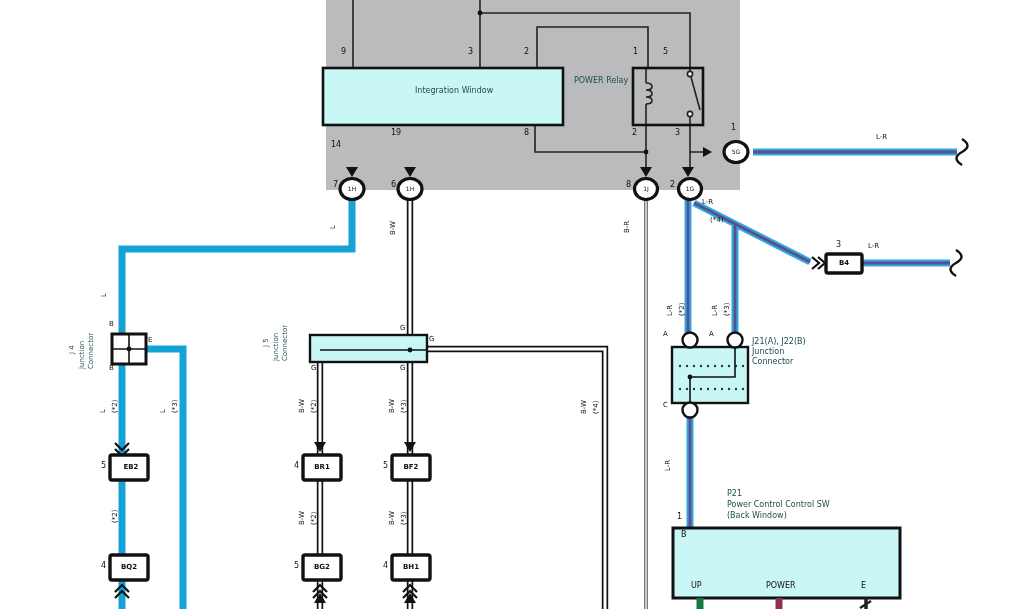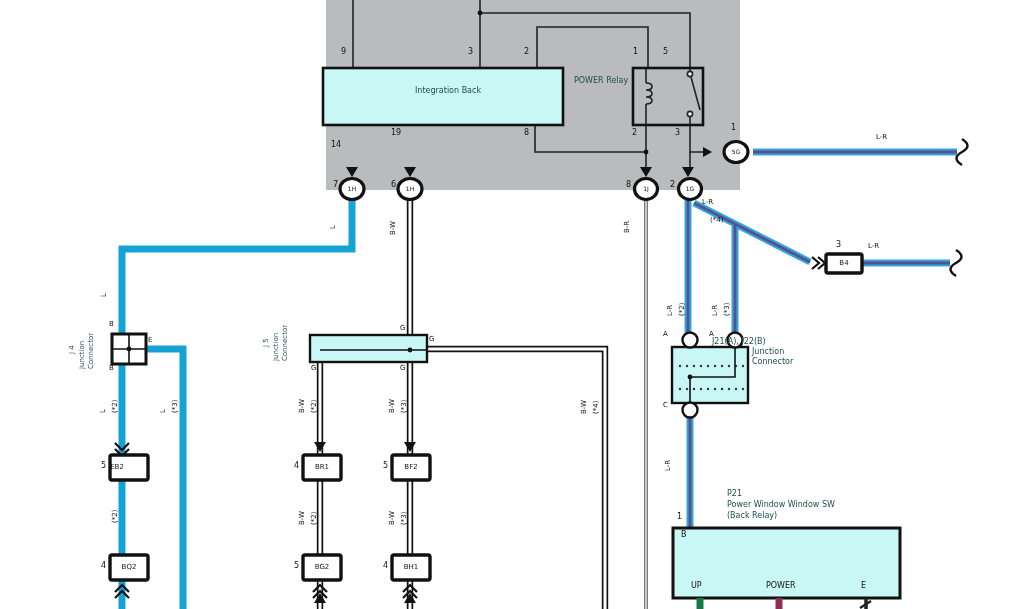--- a/index.html
+++ b/index.html
@@ -6,21 +6,21 @@
   #stage{position:relative;width:1024px;height:609px;overflow:hidden;background:#fff;
          font-family:"DejaVu Sans",sans-serif}
   #wires{position:absolute;left:0;top:0;z-index:1}
   .lbl{position:absolute;z-index:3;font:8px "DejaVu Sans",sans-serif;font-style:normal;
        color:#111;line-height:1.15;white-space:nowrap}
   .sm{font-size:7px}
   .xs{font-size:6px}
   .rot{transform-origin:0 100%;transform:rotate(-90deg)}
   .tl{color:#1b4d4d}
   .ctr{text-align:center}
-  .b{font-weight:normal}
+  .b{font-weight:bold}
 </style>
 </head>
 <body>
 
 <div id="stage">
 
 <svg id="wires" width="1024" height="609" viewBox="0 0 1024 609">
 
   <g>
     <rect x="326" y="0" width="414" height="190" fill="#babbbc"></rect>
@@ -173,21 +173,21 @@
     <ellipse cx="690" cy="189" rx="11.5" ry="10.5"></ellipse>
     <ellipse cx="736" cy="152" rx="12" ry="10.5"></ellipse>
   </g>
 
   <g fill="#111">
     <circle cx="480" cy="13" r="2.4"></circle>
     <circle cx="646" cy="152" r="2.4"></circle>
   </g>
 </svg>
 
-<i class="lbl ctr tl" style="left:415px;top:86px;width:56px">Integration Back</i>
+<i class="lbl ctr tl" style="left:415px;top:86px;width:56px">Integration Window</i>
 <i class="lbl ctr tl" style="left:574px;top:76px;width:42px">POWER Relay</i>
 
 <i class="lbl" style="left:341px;top:47px">9</i>
 <i class="lbl" style="left:468px;top:47px">3</i>
 <i class="lbl" style="left:524px;top:47px">2</i>
 <i class="lbl" style="left:633px;top:47px">1</i>
 <i class="lbl" style="left:663px;top:47px">5</i>
 <i class="lbl" style="left:331px;top:140px">14</i>
 <i class="lbl" style="left:391px;top:128px">19</i>
 <i class="lbl" style="left:524px;top:128px">8</i>
@@ -204,53 +204,53 @@
 <i class="lbl xs ctr" style="left:635px;top:186px;width:22px">1J</i>
 <i class="lbl xs ctr" style="left:679px;top:186px;width:22px">1G</i>
 <i class="lbl xs ctr" style="left:725px;top:149px;width:22px">5G</i>
 
 <i class="lbl" style="left:101px;top:461px">5</i>
 <i class="lbl" style="left:101px;top:561px">4</i>
 <i class="lbl" style="left:294px;top:461px">4</i>
 <i class="lbl" style="left:383px;top:461px">5</i>
 <i class="lbl" style="left:294px;top:561px">5</i>
 <i class="lbl" style="left:383px;top:561px">4</i>
-<i class="lbl sm b ctr" style="left:96px;top:463px;width:42px">EB2</i>
+<i class="lbl sm b ctr" style="left:110px;top:463px;width:42px">EB2</i>
 <i class="lbl sm b ctr" style="left:110px;top:563px;width:38px">BQ2</i>
 <i class="lbl sm b ctr" style="left:303px;top:463px;width:38px">BR1</i>
 <i class="lbl sm b ctr" style="left:392px;top:463px;width:38px">BF2</i>
 <i class="lbl sm b ctr" style="left:303px;top:563px;width:38px">BG2</i>
 <i class="lbl sm b ctr" style="left:392px;top:563px;width:38px">BH1</i>
 <i class="lbl" style="left:836px;top:240px">3</i>
 <i class="lbl sm b ctr" style="left:826px;top:259px;width:36px">B4</i>
 
 <i class="lbl sm rot tl" style="left:76px;top:346px">J 4</i>
 <i class="lbl sm rot tl" style="left:86px;top:361px">Junction</i>
 <i class="lbl sm rot tl" style="left:95px;top:361px">Connector</i>
 <i class="lbl sm rot tl" style="left:270px;top:339px">J 5</i>
 <i class="lbl sm rot tl" style="left:280px;top:353px">Junction</i>
 <i class="lbl sm rot tl" style="left:289px;top:353px">Connector</i>
-<i class="lbl tl" style="left:712px;top:337px">J21(A), J22(B)</i>
+<i class="lbl tl" style="left:752px;top:337px">J21(A), J22(B)</i>
 <i class="lbl tl" style="left:752px;top:347px">Junction</i>
 <i class="lbl tl" style="left:752px;top:357px">Connector</i>
 
 <i class="lbl sm" style="left:109px;top:320px">B</i>
 <i class="lbl sm" style="left:148px;top:336px">E</i>
 <i class="lbl sm" style="left:109px;top:364px">B</i>
 <i class="lbl sm" style="left:400px;top:324px">G</i>
 <i class="lbl sm" style="left:429px;top:335px">G</i>
 <i class="lbl sm" style="left:311px;top:364px">G</i>
 <i class="lbl sm" style="left:400px;top:364px">G</i>
 <i class="lbl sm" style="left:663px;top:330px">A</i>
 <i class="lbl sm" style="left:709px;top:330px">A</i>
 <i class="lbl sm" style="left:663px;top:401px">C</i>
 
 <i class="lbl tl" style="left:727px;top:489px">P21</i>
-<i class="lbl tl" style="left:727px;top:500px">Power Window Window SW</i>
-<i class="lbl tl" style="left:727px;top:511px">(Back Relay)</i>
+<i class="lbl tl" style="left:727px;top:500px">Power Control Control SW</i>
+<i class="lbl tl" style="left:727px;top:511px">(Back Window)</i>
 <i class="lbl" style="left:677px;top:512px">1</i>
 <i class="lbl" style="left:681px;top:530px">B</i>
 <i class="lbl" style="left:691px;top:581px">UP</i>
 <i class="lbl" style="left:766px;top:581px">POWER</i>
 <i class="lbl" style="left:861px;top:581px">E</i>
 
 <i class="lbl sm" style="left:876px;top:133px">L-R</i>
 <i class="lbl sm" style="left:702px;top:198px">L-R</i>
 <i class="lbl sm" style="left:710px;top:216px">(*4)</i>
 <i class="lbl sm" style="left:868px;top:242px">L-R</i>

